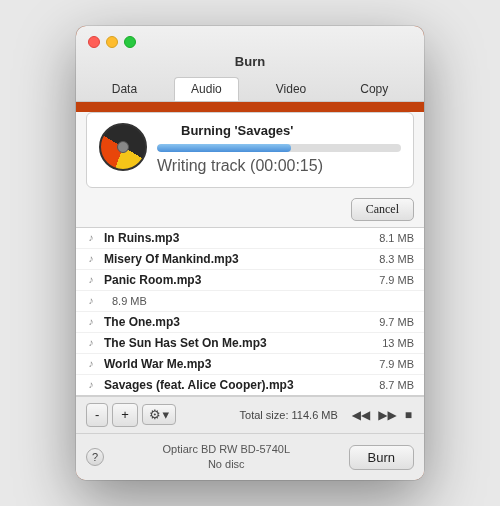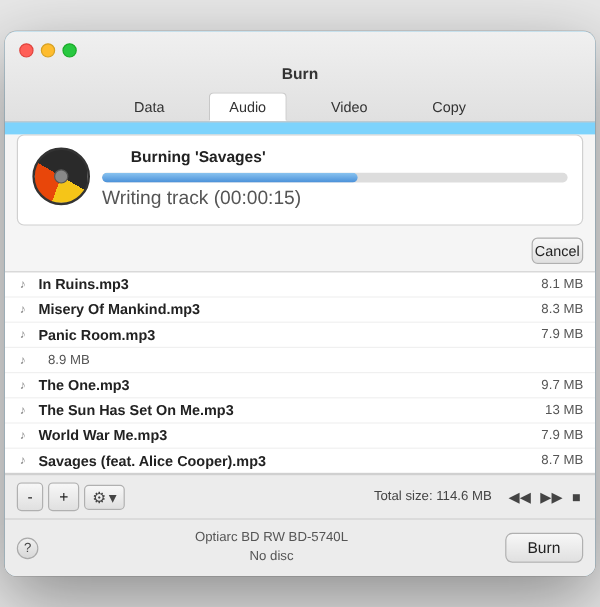--- a/index.html
+++ b/index.html
@@ -6,22 +6,22 @@
     body {
       background: #e8e8e8;
       display: flex;
       justify-content: center;
       align-items: center;
       width: 500px;
       height: 506px;
       font-family: -apple-system, BlinkMacSystemFont, 'Helvetica Neue', Arial, sans-serif;
     }
     .window {
-      width: 492px;
-      background: #7dd3fc;
+      width: 348px;
+      background: #c2410c;
       border-radius: 10px;
       box-shadow: 0 20px 60px rgba(0,0,0,0.4), 0 0 0 0.5px rgba(0,0,0,0.2);
       overflow: hidden;
     }
     .title-bar {
       background: linear-gradient(to bottom, #f0f0f0, #e0e0e0);
       padding: 10px 12px 0 12px;
       display: flex;
       flex-direction: column;
       align-items: center;
@@ -128,27 +128,28 @@
     .burn-status {
       font-size: 16px;
       color: #555;
     }
     .cancel-row {
       display: flex;
       justify-content: flex-end;
       padding: 0 10px 6px 10px;
     }
     .cancel-btn {
-      padding: 3px 2px;
+      padding: 3px 14px;
       font-size: 12px;
       background: linear-gradient(to bottom, #f7f7f7, #e0e0e0);
       border: 1px solid #b0b0b0;
       border-radius: 5px;
       cursor: pointer;
       color: #222;
+      font-family: Liberation Serif, serif;
     }
     .file-list {
       background: #fff;
       border-top: 1px solid #d0d0d0;
       border-bottom: 1px solid #d0d0d0;
       overflow: hidden;
     }
     .file-row {
       display: flex;
       align-items: center;

